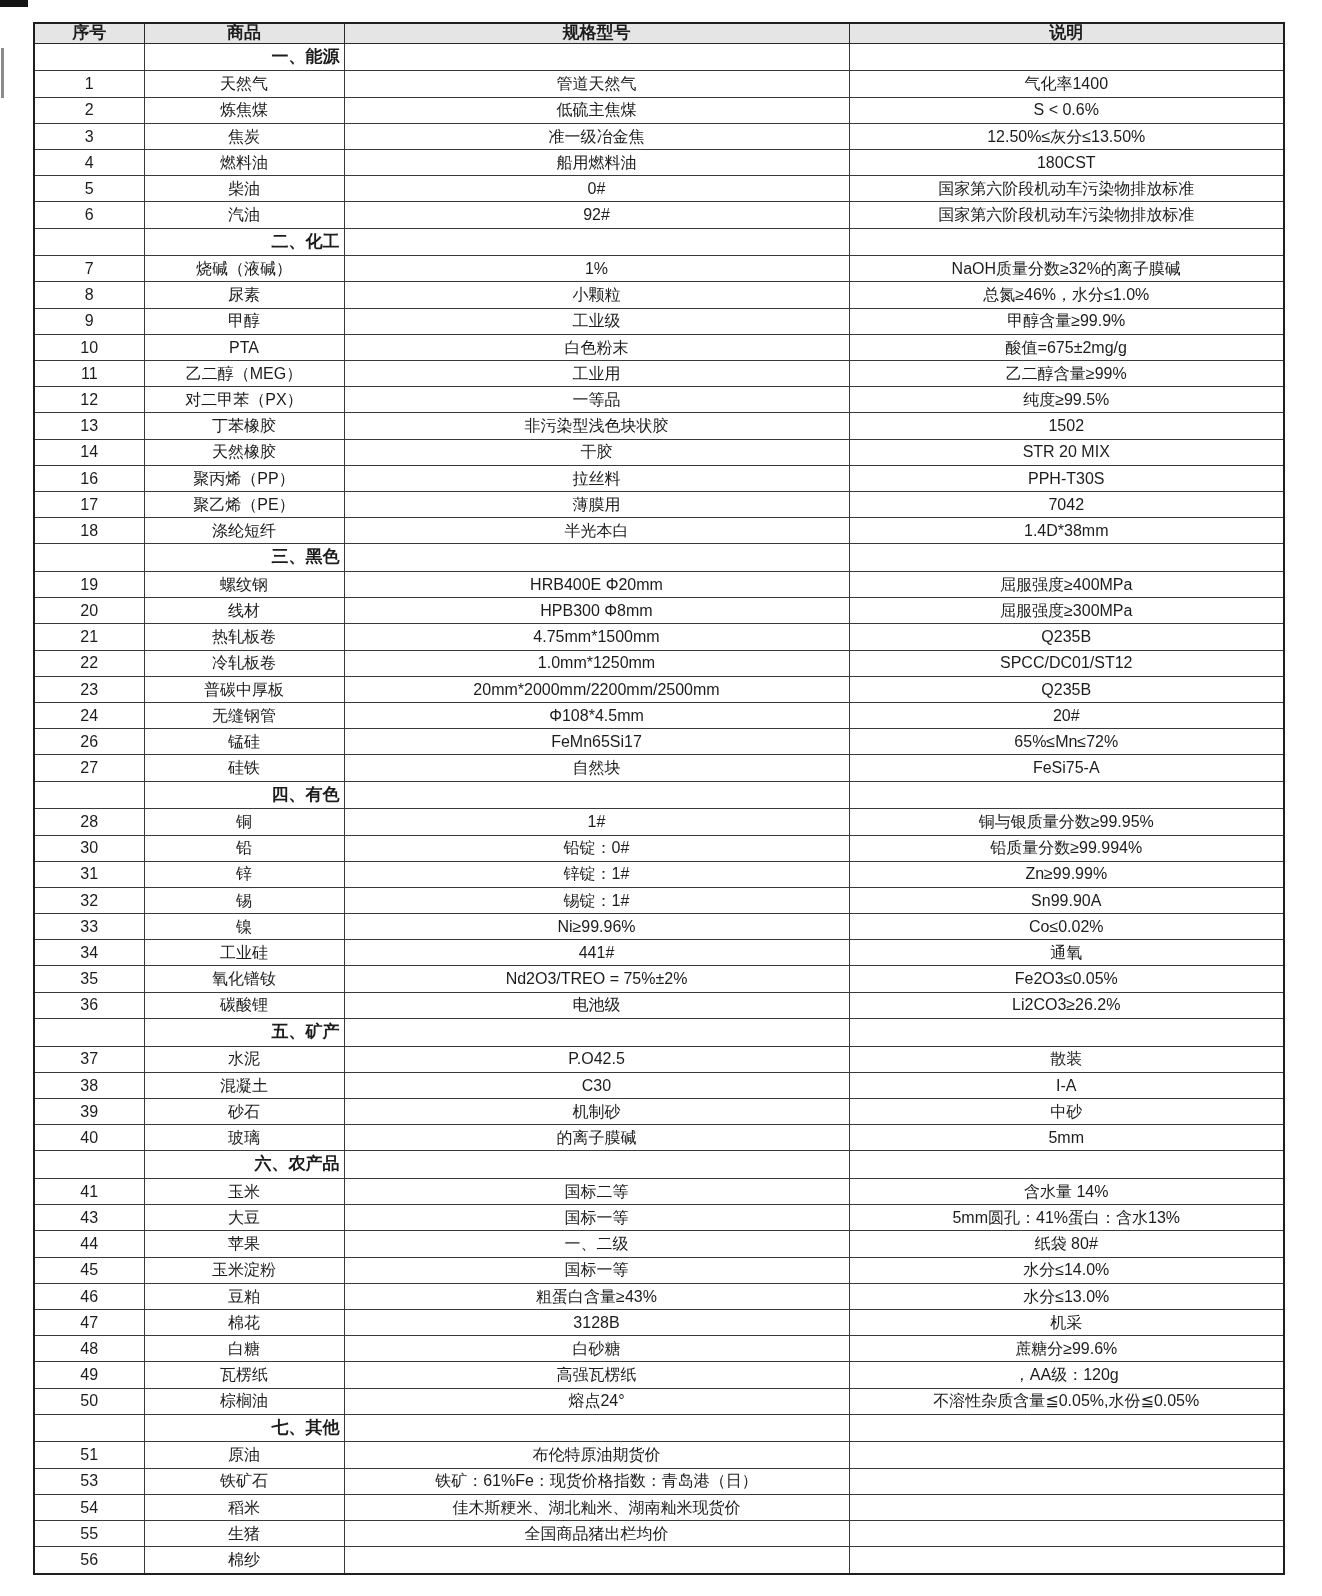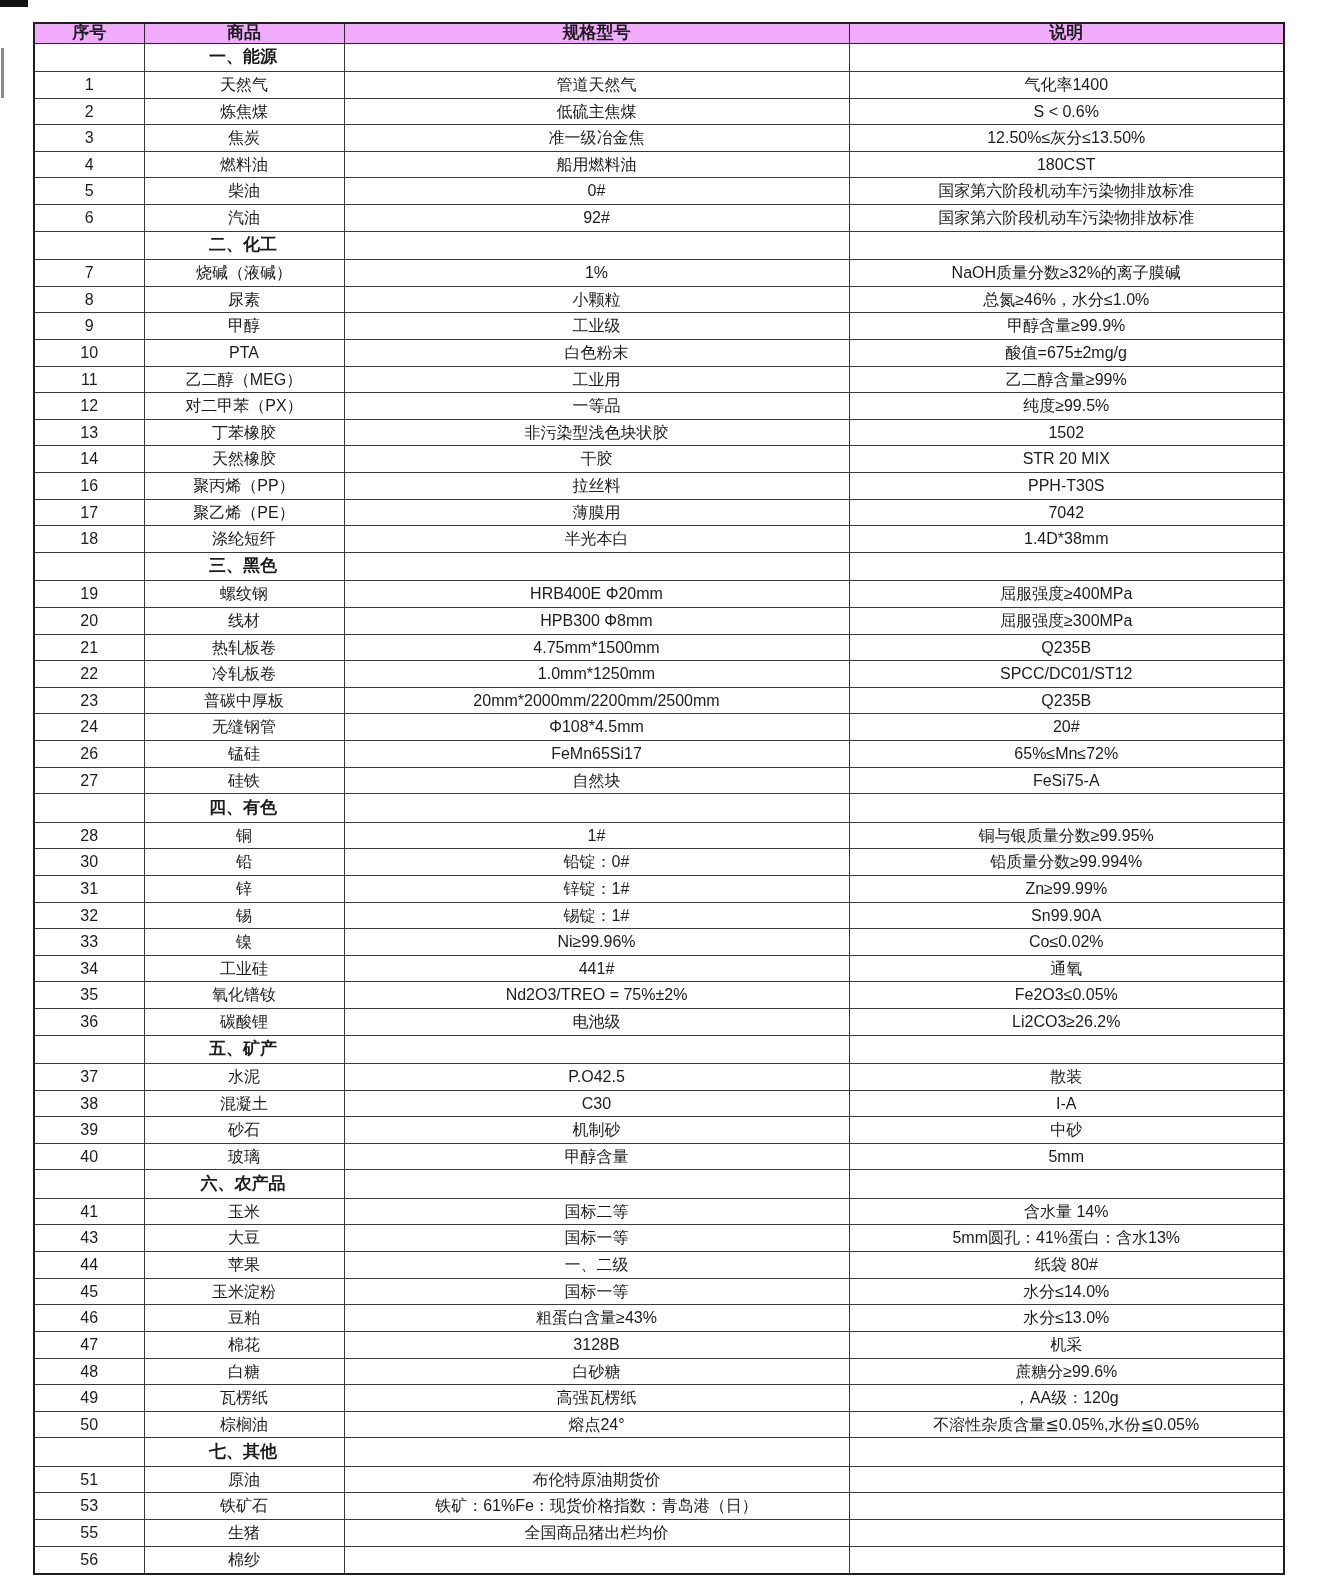--- a/index.html
+++ b/index.html
@@ -31,27 +31,27 @@
     padding: 0 4px;
     text-align: center;
     vertical-align: middle;
     font-size: 16px;
     line-height: 1.1;
     color: #1c1c1c;
     overflow: hidden;
     white-space: nowrap;
   }
   .commodity-table th {
-    background: #f0abfc;
+    background: #e5e5e5;
     font-weight: bold;
     font-size: 17px;
     border-color: #2a2a2a;
   }
   .commodity-table tr.section-row td.product-cell {
-    text-align: center;
+    text-align: right;
     font-weight: bold;
     padding-left: 2px;
     font-size: 17px;
   }
   
   .artifact-top {
     position: absolute;
     left: 0; top: 0;
     width: 28px; height: 7px;
     background: #141414;
@@ -328,21 +328,21 @@
   </tr>
         <tr>
     <td class="seq-cell">39</td>
     <td class="product-cell">砂石</td>
     <td class="spec-cell">机制砂</td>
     <td class="note-cell">中砂</td>
   </tr>
         <tr>
     <td class="seq-cell">40</td>
     <td class="product-cell">玻璃</td>
-    <td class="spec-cell">甲醇含量</td>
+    <td class="spec-cell">的离子膜碱</td>
     <td class="note-cell">5mm</td>
   </tr>
         <tr class="section-row">
     <td class="seq-cell"></td>
     <td class="product-cell">六、农产品</td>
     <td class="spec-cell"></td>
     <td class="note-cell"></td>
   </tr>
         <tr>
     <td class="seq-cell">41</td>
@@ -407,20 +407,26 @@
         <tr>
     <td class="seq-cell">51</td>
     <td class="product-cell">原油</td>
     <td class="spec-cell">布伦特原油期货价</td>
     <td class="note-cell"></td>
   </tr>
         <tr>
     <td class="seq-cell">53</td>
     <td class="product-cell">铁矿石</td>
     <td class="spec-cell">铁矿：61%Fe：现货价格指数：青岛港（日）</td>
+    <td class="note-cell"></td>
+  </tr>
+        <tr>
+    <td class="seq-cell">54</td>
+    <td class="product-cell">稻米</td>
+    <td class="spec-cell">佳木斯粳米、湖北籼米、湖南籼米现货价</td>
     <td class="note-cell"></td>
   </tr>
         <tr>
     <td class="seq-cell">55</td>
     <td class="product-cell">生猪</td>
     <td class="spec-cell">全国商品猪出栏均价</td>
     <td class="note-cell"></td>
   </tr>
         <tr>
     <td class="seq-cell">56</td>

